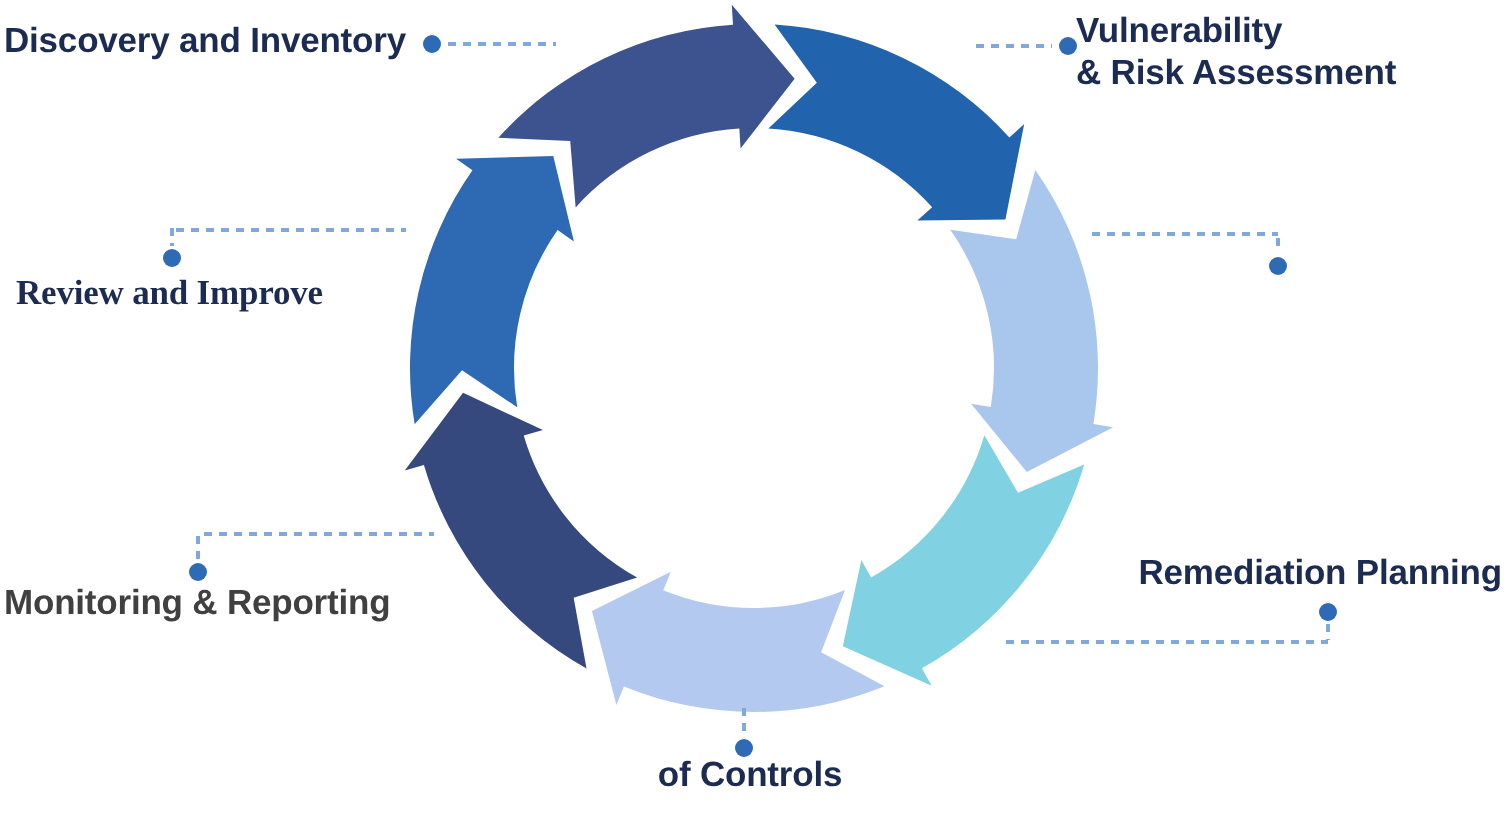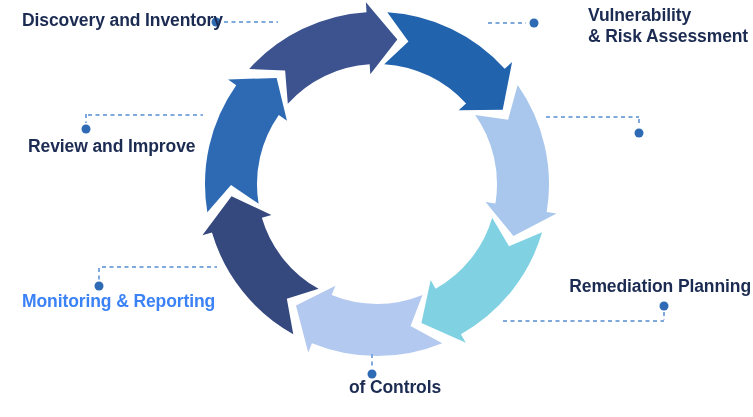--- a/index.html
+++ b/index.html
@@ -21,29 +21,28 @@
     top: 0;
   }
   .label {
     position: absolute;
     font-size: 17.5px;
     font-weight: bold;
     line-height: 21px;
     color: #1C2B52;
     white-space: nowrap;
     letter-spacing: -0.1px;
-    margin-left: 20px;
   }
   #lab-discovery      { left: 2px;   top: 10px; }
-  #lab-vulnerability  { left: 568px; top: 5px; }
+  #lab-vulnerability  { left: 538px; top: 5px; }
   #lab-gap            { left: 587px; top: 142px; }
   #lab-remediation    { right: 2px;  top: 276px; text-align: left; }
   #lab-implementation { left: 290px; top: 377px; width: 170px; text-align: center; }
   #lab-monitoring     { left: 2px;   top: 291px; }
-  #lab-review         { left: 8px;   top: 136px; }
+  #lab-review         { left: 8px;   top: 136px; font-family: Liberation Serif, serif; }
 </style>
 </head>
 <body>
 
 <div class="stage">
 
   <svg id="wheel" width="753" height="417" viewBox="0 0 753 417">
       <path d="M 249.18 68.91 A 172 172 0 0 1 366.50 12.32 L 365.89 2.34 L 397.32 39.42 L 370.28 74.21 L 369.67 64.22 A 120 120 0 0 0 287.82 103.70 L 285.12 70.54 Z" fill="#3D5390"></path>
       <path d="M 387.29 12.31 A 172 172 0 0 1 504.68 68.75 L 512.10 62.05 L 502.71 109.75 L 458.66 110.30 L 466.08 103.60 A 120 120 0 0 0 384.18 64.21 L 408.43 41.42 Z" fill="#2263AD"></path>
       <path d="M 517.65 85.00 A 172 172 0 0 1 546.71 211.97 L 556.58 213.60 L 513.43 235.99 L 485.54 201.89 L 495.40 203.52 A 120 120 0 0 0 475.13 114.93 L 508.07 119.68 Z" fill="#A9C7EC"></path>
@@ -82,21 +81,21 @@
 
 
   <div class="label" id="lab-remediation" style="color: rgb(28, 43, 82);">
     <div>Remediation Planning</div>
   </div>
 
   <div class="label" id="lab-implementation" style="color: rgb(28, 43, 82);">
     <div>of Controls</div>
   </div>
 
-  <div class="label" id="lab-monitoring" style="color: #3b82f6;">
+  <div class="label" id="lab-monitoring" style="color: #404040;">
     <div>Monitoring &amp; Reporting</div>
   </div>
 
   <div class="label" id="lab-review" style="color: rgb(28, 43, 82);">
     <div>Review and Improve</div>
   </div>
 
 </div>
 
 </body></html>

